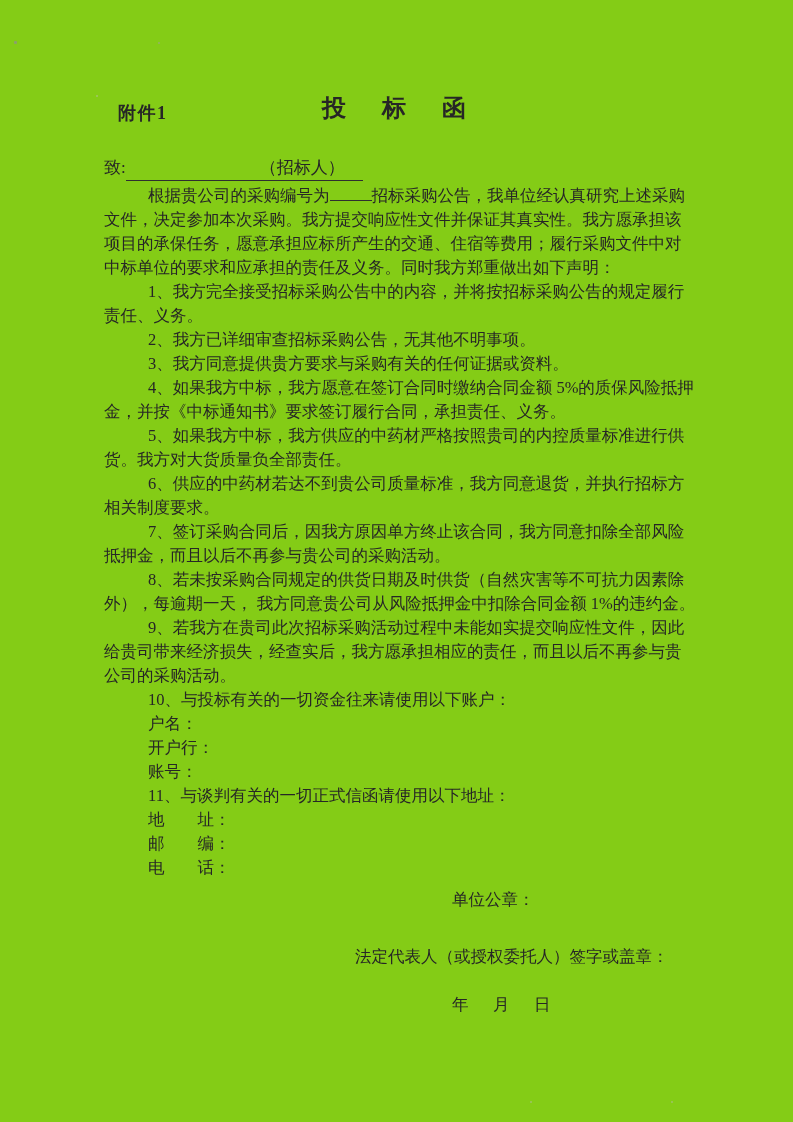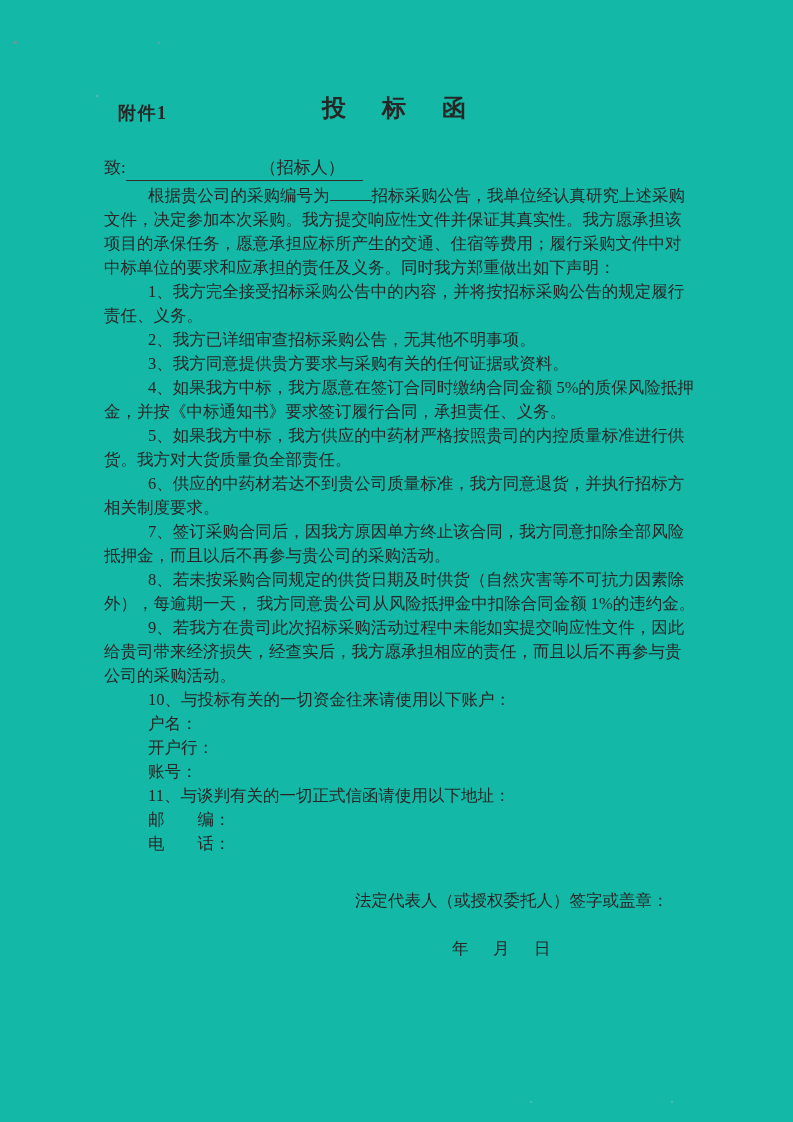--- a/index.html
+++ b/index.html
@@ -4,21 +4,21 @@
 <style>
   html,body{margin:0;padding:0;}
   body{
     width:793px;height:1122px;
     background:#ffffff;
     font-family:"Liberation Serif","DejaVu Serif",serif;
     color:#262626;
     position:relative;
     overflow:hidden;
   }
-  .page{position:absolute;inset:0;background:#14b8a6;}
+  .page{position:absolute;inset:0;background:#84cc16;}
   .speck{position:absolute;border-radius:1px;}
   .s1{left:14px;top:41px;width:3px;height:3px;background:#8f8f8f;opacity:.7;}
   .s2{left:158px;top:42px;width:2px;height:2px;background:#9f9f9f;opacity:.6;}
   .s3{left:96px;top:95px;width:2px;height:2px;background:#c0c0c0;opacity:.5;}
   .s4{left:530px;top:1101px;width:2px;height:2px;background:#b8b8b8;opacity:.5;}
   .s5{left:671px;top:1101px;width:2px;height:2px;background:#b8b8b8;opacity:.5;}
 
   .content{position:absolute;left:104px;top:92px;width:586px;}
 
   .header-row{position:relative;height:36px;}
@@ -99,21 +99,23 @@
       <div class="line ind">8、若未按采购合同规定的供货日期及时供货（自然灾害等不可抗力因素除</div>
       <div class="line">外），每逾期一天， 我方同意贵公司从风险抵押金中扣除合同金额 1%的违约金。</div>
       <div class="line ind">9、若我方在贵司此次招标采购活动过程中未能如实提交响应性文件，因此</div>
       <div class="line">给贵司带来经济损失，经查实后，我方愿承担相应的责任，而且以后不再参与贵</div>
       <div class="line">公司的采购活动。</div>
       <div class="line ind">10、与投标有关的一切资金往来请使用以下账户：</div>
       <div class="line ind">户名：</div>
       <div class="line ind">开户行：</div>
       <div class="line ind">账号：</div>
       <div class="line ind">11、与谈判有关的一切正式信函请使用以下地址：</div>
+      <div class="line ind">地　　址：</div>
       <div class="line ind">邮　　编：</div>
       <div class="line ind">电　　话：</div>
     </div>
 
+    <div class="sig-seal">单位公章：</div>
     <div class="sig-legal">法定代表人（或授权委托人）签字或盖章：</div>
     <div class="sig-date">年　月　日</div>
 
   </div>
 </div>
 
 </body></html>

